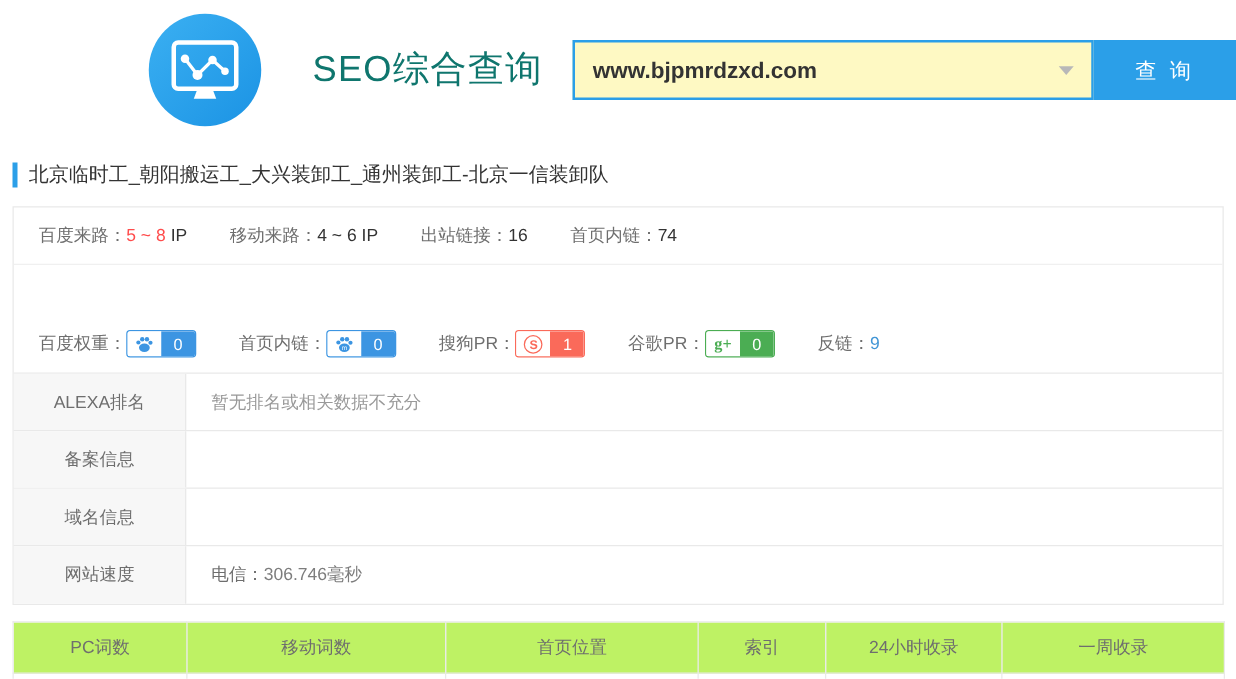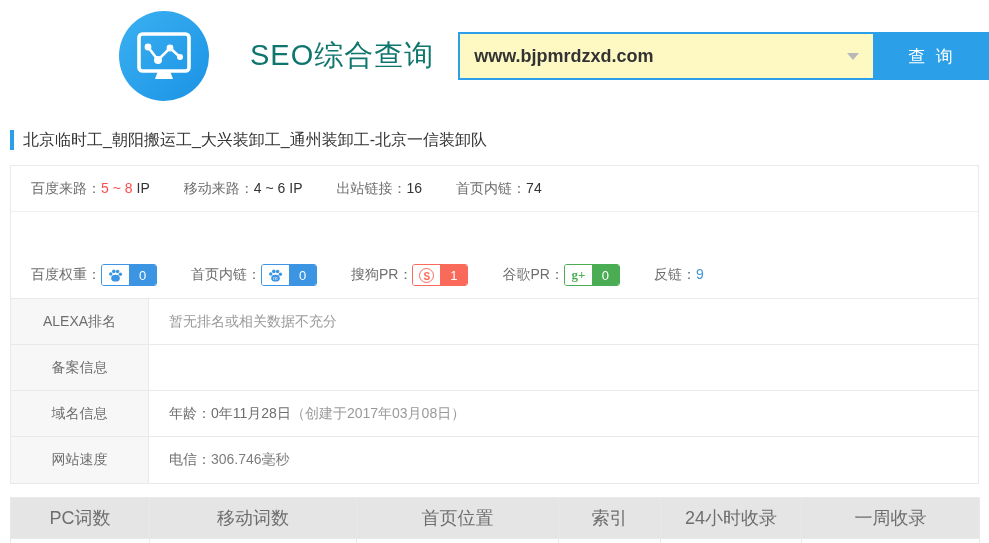--- a/index.html
+++ b/index.html
@@ -70,21 +70,21 @@
   .badge.green { border:1px solid #4bad53; } .badge.green .bval { background:#4bad53; }
   .sogou-glyph {
     width:15px; height:15px; border:1.5px solid #fa6a5a; border-radius:50%;
     color:#fa6a5a; font-size:10px; font-weight:700; line-height:15px; text-align:center;
   }
   .gplus-glyph { color:#4bad53; font-size:13px; font-weight:700; font-family:"Liberation Serif","DejaVu Serif",serif; }
 
   
   .ktable { width:969px; margin:13px 10px 0; border-collapse:collapse; table-layout:fixed; }
   .ktable th, .ktable td { border:1px solid #e9e9e9; text-align:center; }
-  .ktable th { height:41px; background:#e5e5e5; color:#6e6e6e; font-weight:400; font-size:18px; }
+  .ktable th { height:41px; background:#bef264; color:#6e6e6e; font-weight:400; font-size:14px; }
   .ktable td { height:43px; color:#333; font-size:15px; }
 </style>
 </head>
 <body>
 
 <div class="header">
   <div class="logo">
     <svg viewBox="0 0 92 92" width="92" height="92">
       <defs>
         <linearGradient id="lg" x1="0" y1="0" x2="1" y2="1">
@@ -203,25 +203,20 @@
       <span class="dim">暂无排名或相关数据不充分</span>
     </div>
   </div>
 
   <div class="irow">
     <div class="ilabel">备案信息</div>
   </div>
 
   <div class="irow">
     <div class="ilabel">域名信息</div>
-    <div class="icontent">
-      <span class="lbl">年龄：</span>
-      <span class="val">0年11月28日</span>
-      <span class="dim">（创建于2017年03月08日）</span>
-    </div>
   </div>
 
   <div class="irow">
     <div class="ilabel">网站速度</div>
     <div class="icontent">
       <span class="lbl">电信：</span>
         <span class="mid">306.746毫秒</span>
     </div>
   </div>
 </div>

